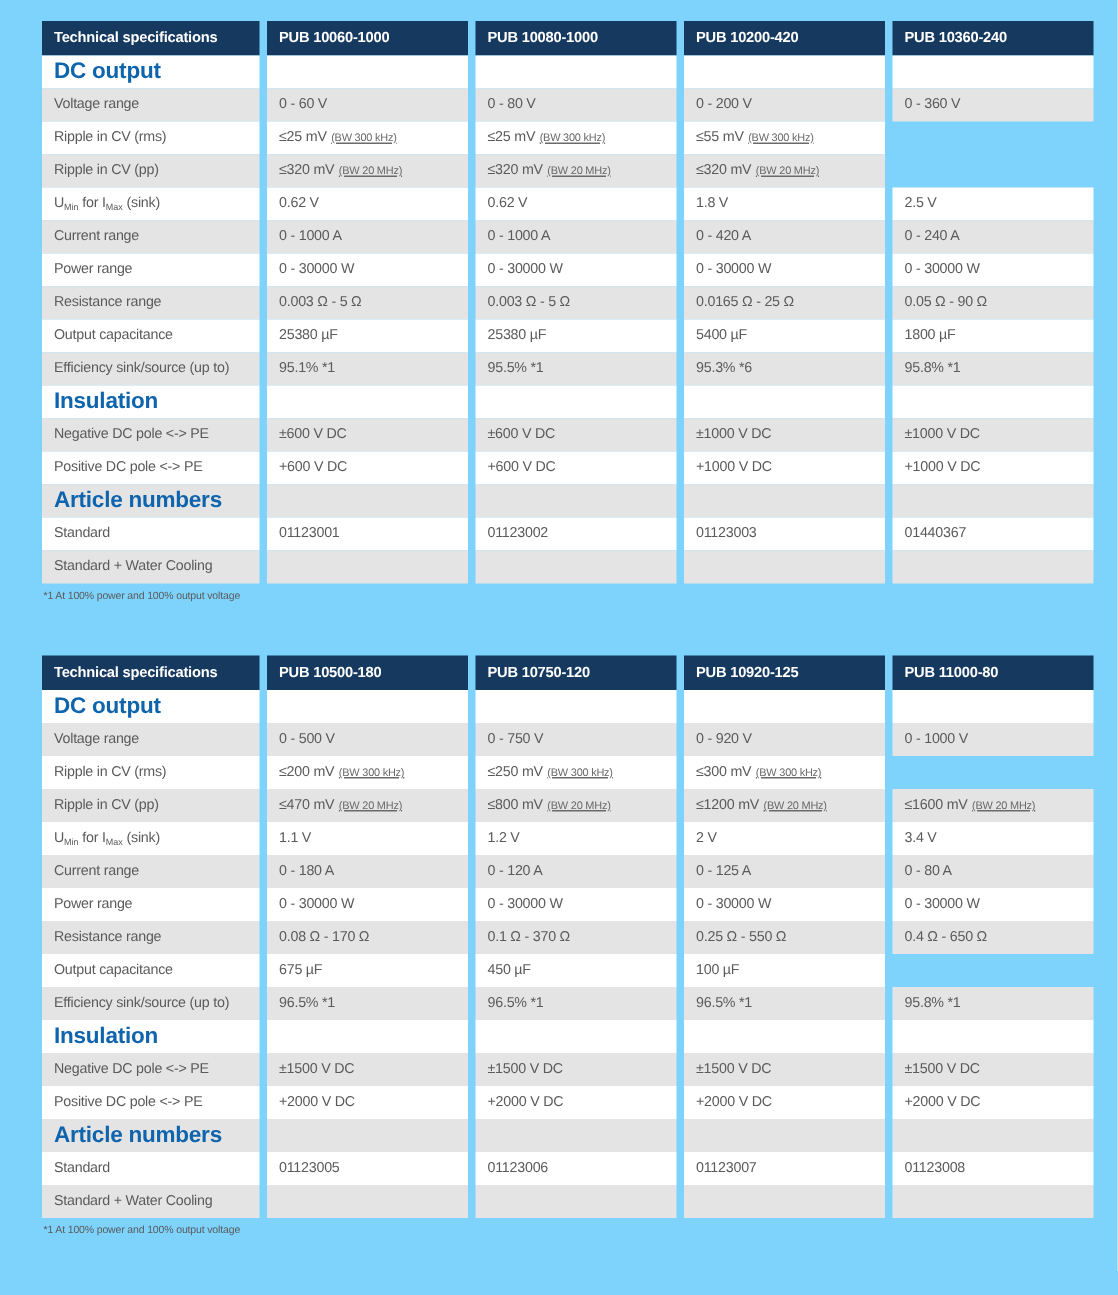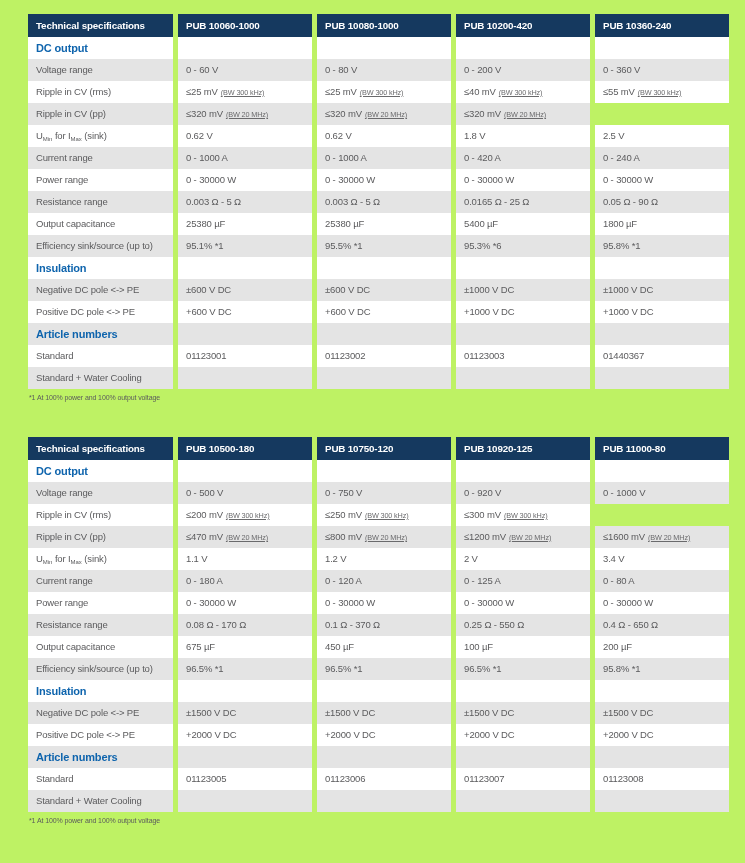--- a/index.html
+++ b/index.html
@@ -1,31 +1,31 @@
 <!DOCTYPE html>
 <html><head>
 <meta charset="utf-8">
 <style>
   html,body{margin:0;padding:0;background:#ffffff;}
   body{width:745px;height:863px;font-family:"Liberation Sans",sans-serif;overflow:hidden;}
-  .page{position:relative;width:745px;height:863px;background:#bef264;}
+  .page{position:relative;width:745px;height:863px;background:#7dd3fc;}
   .table-block{position:absolute;left:28px;width:702px;}
   .block-1{top:14px;}
   .block-2{top:437px;}
   .spec-table{width:701px;}
   .t-row{display:flex;height:22px;line-height:22px;white-space:nowrap;}
   .t-head{height:23px;line-height:23px;}
   .t-cell{overflow:hidden;box-sizing:border-box;padding-left:8px;font-size:9.5px;letter-spacing:-0.15px;color:#5b5b5d;}
   .t-cell.lab{width:145px;margin-right:5px;}
   .t-cell.val{width:134px;margin-right:5px;}
   .t-cell.val:last-child{margin-right:0;}
   .t-head .t-cell{background:#15395f;color:#ffffff;font-weight:bold;font-size:9.8px;}
   .t-row.gray .t-cell{background:#e4e4e4;}
   .t-row.white .t-cell{background:#ffffff;}
-  .section-label{color:#0e64ad !important;font-weight:bold;font-size:11px;}
+  .section-label{color:#0e64ad !important;font-weight:bold;font-size:15px;}
   .suffix{font-size:7.3px;margin-left:3px;color:#6a6a6c;text-decoration:underline;}
   sub{font-size:6px;vertical-align:-2px;letter-spacing:0;}
   .footnote{margin-top:5px;padding-left:1px;font-size:7px;color:#5b5b5d;letter-spacing:-0.1px;}
 </style>
 </head>
 <body>
 
 <div class="page">
   <div class="table-block block-1">
     <div class="spec-table">
@@ -47,21 +47,20 @@
           <div class="t-cell lab">Voltage range</div>
           <div class="t-cell val"><span>0 - 60 V</span></div>
           <div class="t-cell val"><span>0 - 80 V</span></div>
           <div class="t-cell val"><span>0 - 200 V</span></div>
           <div class="t-cell val"><span>0 - 360 V</span></div>
         </div>
         <div class="t-row white">
           <div class="t-cell lab">Ripple in CV (rms)</div>
           <div class="t-cell val"><span>≤25 mV</span><span class="suffix">(BW 300 kHz)</span></div>
           <div class="t-cell val"><span>≤25 mV</span><span class="suffix">(BW 300 kHz)</span></div>
-          <div class="t-cell val"><span>≤40 mV</span><span class="suffix">(BW 300 kHz)</span></div>
           <div class="t-cell val"><span>≤55 mV</span><span class="suffix">(BW 300 kHz)</span></div>
         </div>
         <div class="t-row gray">
           <div class="t-cell lab">Ripple in CV (pp)</div>
           <div class="t-cell val"><span>≤320 mV</span><span class="suffix">(BW 20 MHz)</span></div>
           <div class="t-cell val"><span>≤320 mV</span><span class="suffix">(BW 20 MHz)</span></div>
           <div class="t-cell val"><span>≤320 mV</span><span class="suffix">(BW 20 MHz)</span></div>
         </div>
         <div class="t-row white">
           <div class="t-cell lab"><span>U</span><sub>Min</sub><span> for I</span><sub>Max</sub><span> (sink)</span></div>
@@ -212,21 +211,20 @@
           <div class="t-cell val"><span>0.08 Ω - 170 Ω</span></div>
           <div class="t-cell val"><span>0.1 Ω - 370 Ω</span></div>
           <div class="t-cell val"><span>0.25 Ω - 550 Ω</span></div>
           <div class="t-cell val"><span>0.4 Ω - 650 Ω</span></div>
         </div>
         <div class="t-row white">
           <div class="t-cell lab">Output capacitance</div>
           <div class="t-cell val"><span>675 µF</span></div>
           <div class="t-cell val"><span>450 µF</span></div>
           <div class="t-cell val"><span>100 µF</span></div>
-          <div class="t-cell val"><span>200 µF</span></div>
         </div>
         <div class="t-row gray">
           <div class="t-cell lab">Efficiency sink/source (up to)</div>
           <div class="t-cell val"><span>96.5% *1</span></div>
           <div class="t-cell val"><span>96.5% *1</span></div>
           <div class="t-cell val"><span>96.5% *1</span></div>
           <div class="t-cell val"><span>95.8% *1</span></div>
         </div>
         <div class="t-row white">
           <div class="t-cell lab section-label">Insulation</div>

